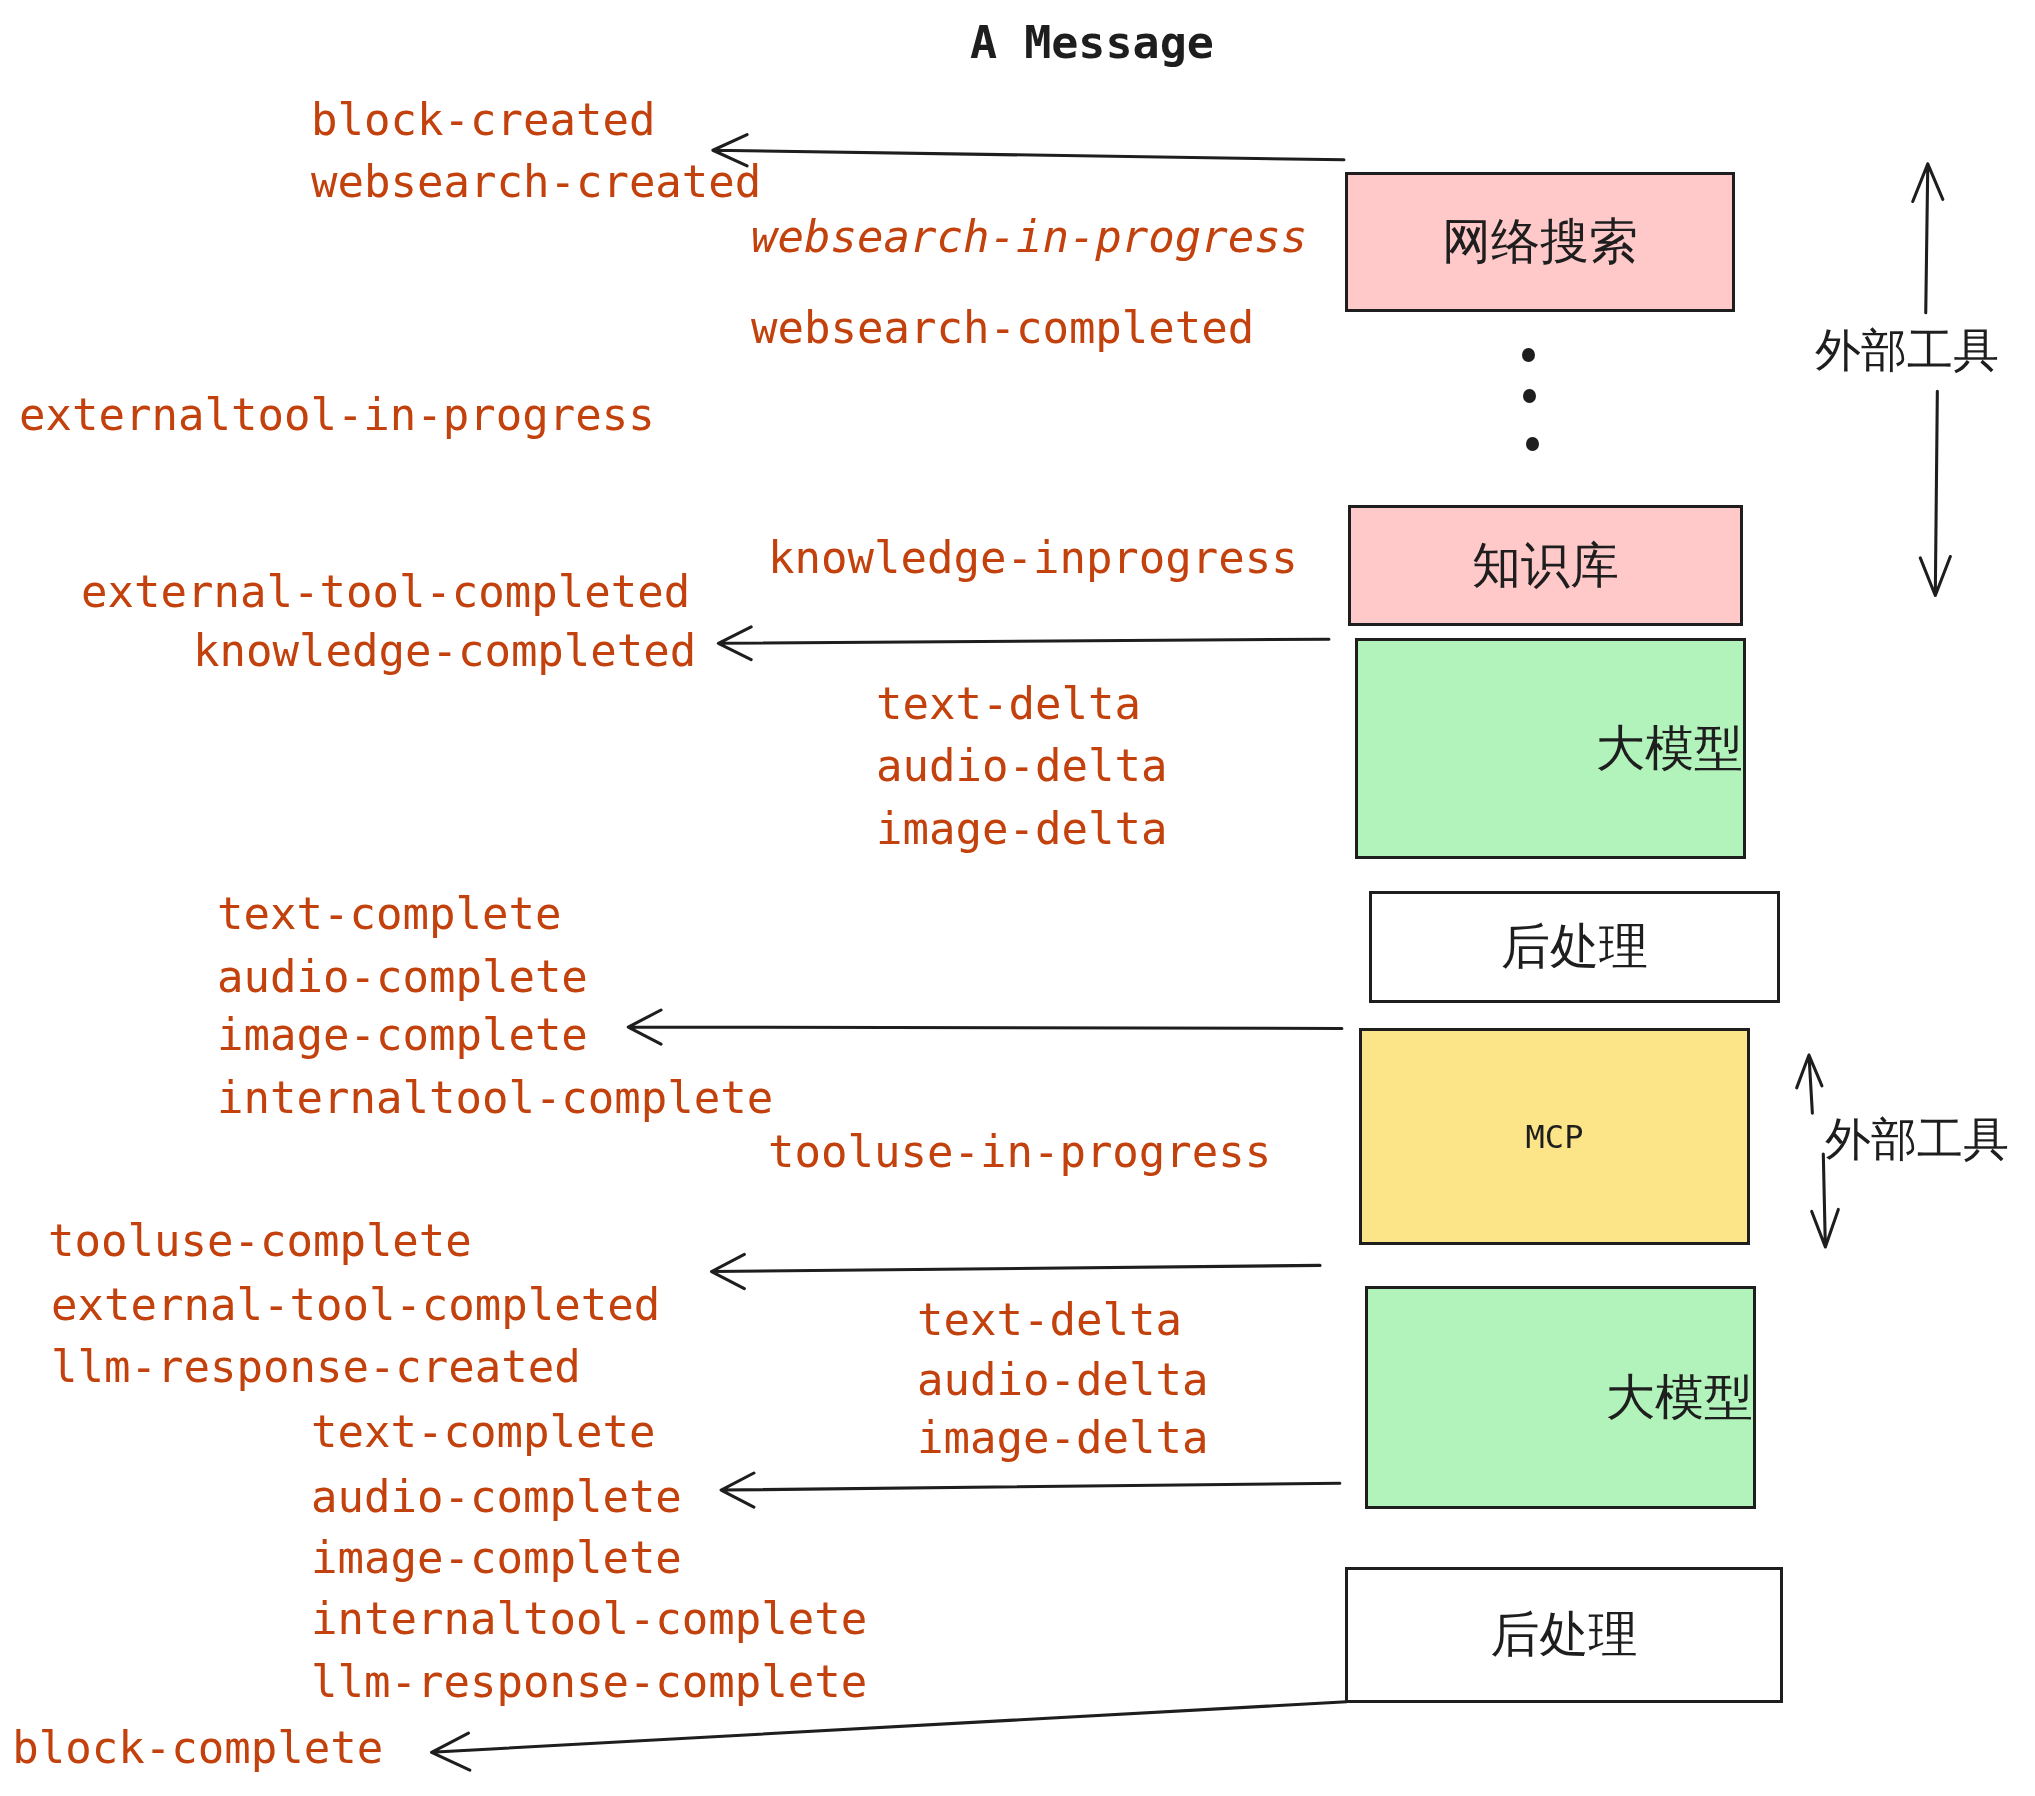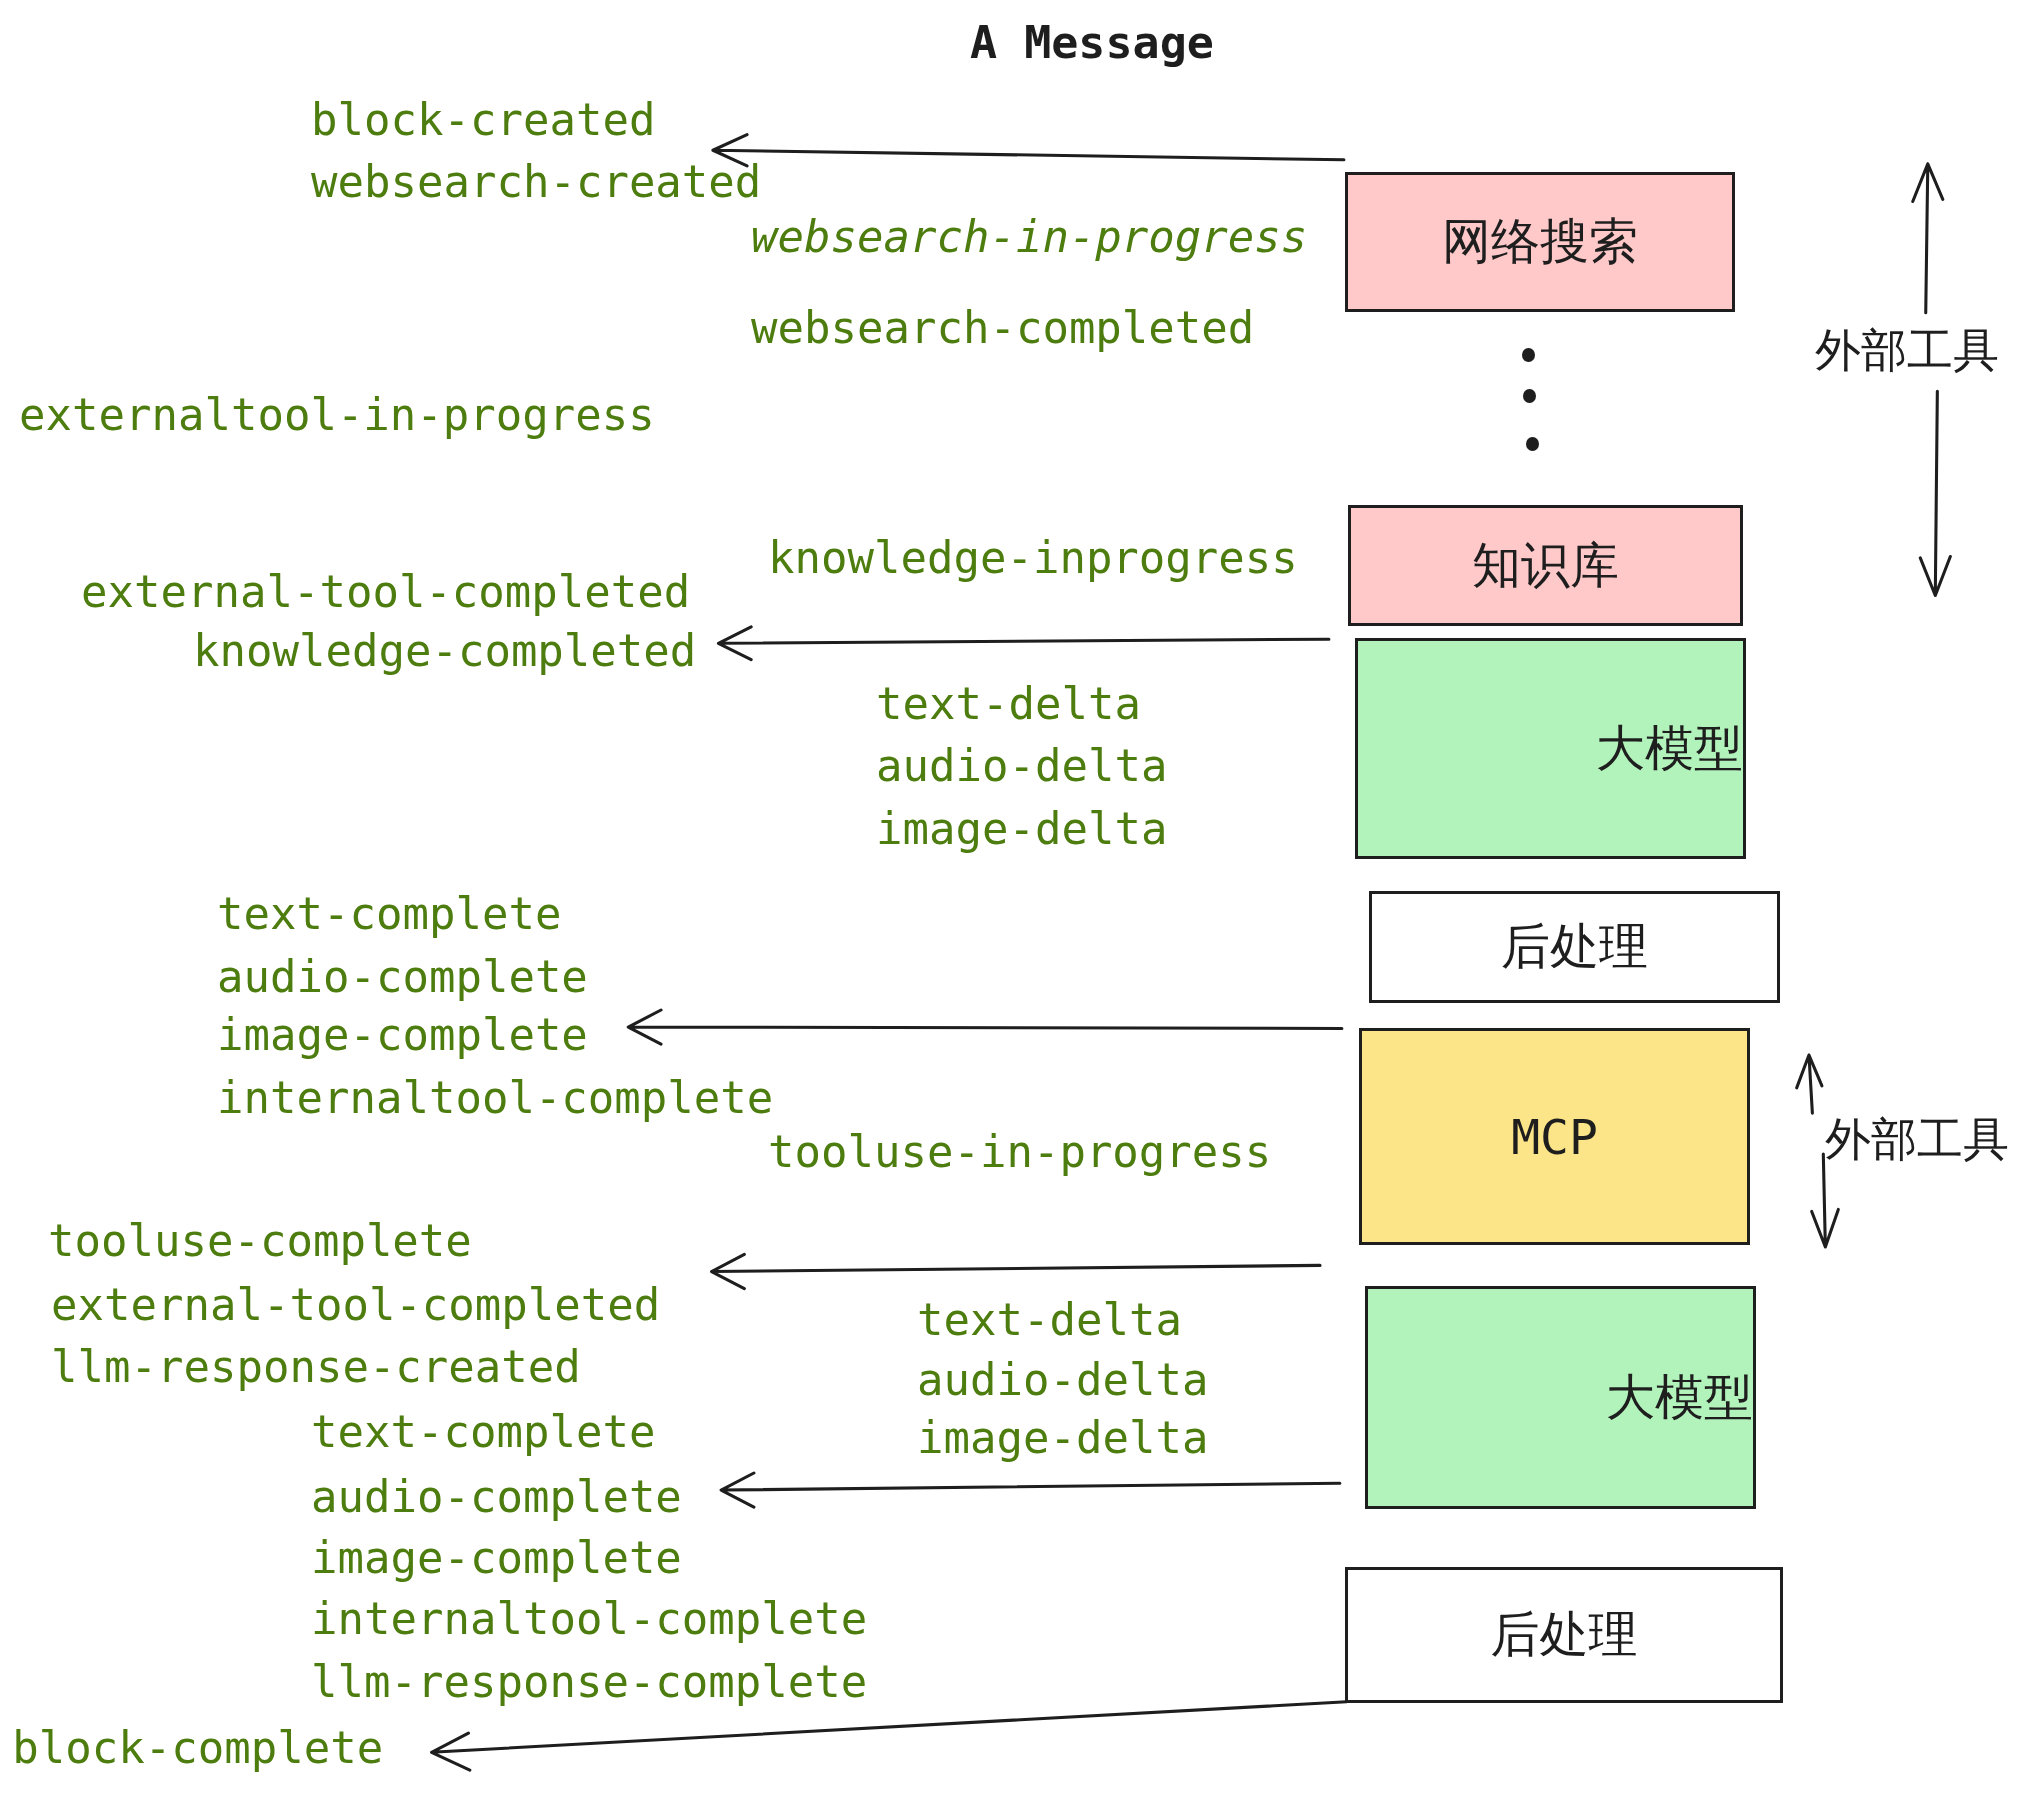--- a/index.html
+++ b/index.html
@@ -11,42 +11,42 @@
     color:#1e1e1e;
     overflow:hidden;
   }
   .evt{
     position:absolute;
     font-family:"DejaVu Sans Mono", monospace;
     font-size:44px;
     font-weight:500;
     line-height:1.1;
     white-space:nowrap;
-    color:#4d7c0f;
+    color:#c2410c;
   }
   .title{
     position:absolute;
     left:970px;top:16.4px;
     font-family:"DejaVu Sans Mono", monospace;
     font-size:45px;font-weight:600;white-space:nowrap;
   }
   .box{
     position:absolute;
     border:3.4px solid #1e1e1e;
     display:flex;align-items:center;justify-content:center;
     font-family:"DejaVu Sans", "Liberation Sans", sans-serif;
     font-size:49px;
     box-sizing:border-box;
     white-space:nowrap;
   }
   .box.pink{background:#ffc9c9;}
   .box.green{background:#b2f2bb;justify-content:flex-end;}
   .box.yellow{background:#fbe588;}
   .box.white{background:#ffffff;}
-  .box.mono{font-family:"DejaVu Sans Mono", monospace;font-size:48px;font-weight:500;}
+  .box.mono{font-family:"DejaVu Sans Mono", monospace;font-size:32px;font-weight:500;}
   .sidelabel{
     position:absolute;
     font-family:"DejaVu Sans", "Liberation Sans", sans-serif;
     font-size:46px;
     white-space:nowrap;
     color:#1e1e1e;
   }
   #arrows{position:absolute;left:0;top:0;width:2035px;height:1796px;pointer-events:none;}
   #arrows path{stroke:#1e1e1e;stroke-width:4.5;fill:none;stroke-linecap:round;stroke-linejoin:round;}
   .dot{position:absolute;width:13px;height:14.3px;border-radius:50%;background:#1e1e1e;}

